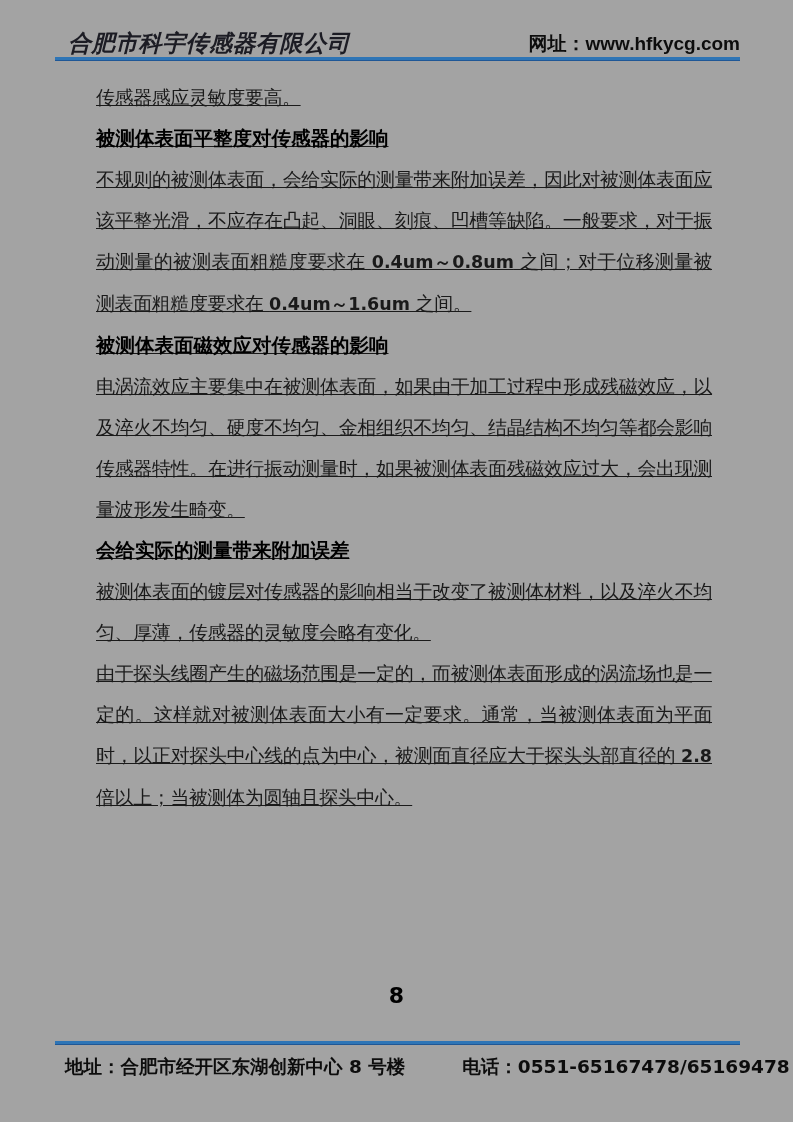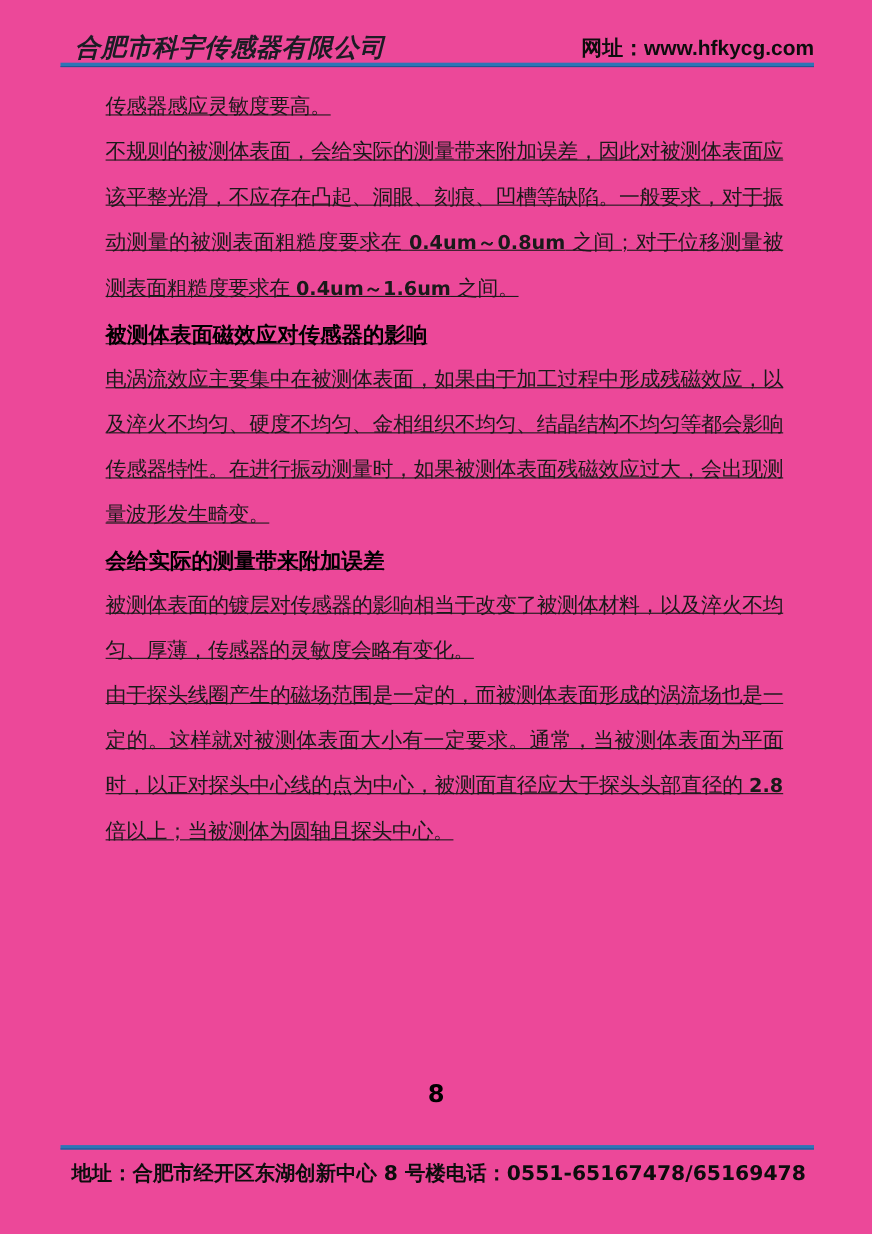--- a/index.html
+++ b/index.html
@@ -1,21 +1,21 @@
 <!DOCTYPE html>
 <html><head>
 <meta charset="utf-8">
 <style>
   * { margin: 0; padding: 0; box-sizing: border-box; }
   html, body { background: #ffffff; }
   .page {
     position: relative;
     width: 793px;
     height: 1122px;
-    background: #ec4899;
+    background: #a3a3a3;
     overflow: hidden;
     font-family: "DejaVu Serif", "Liberation Serif", serif;
     color: #1a1a1a;
   }
   
   .company {
     position: absolute;
     left: 68px;
     top: 28px;
     font-size: 23px;
@@ -86,20 +86,21 @@
     font-size: 22px;
     font-weight: bold;
     color: #000;
   }
   
   .footer {
     position: absolute;
     top: 1054px;
     left: 65px;
     display: flex;
+    gap: 57px;
     font-family: "DejaVu Sans", "Liberation Sans", sans-serif;
     font-size: 18.5px;
     font-weight: bold;
     color: #0d0d0d;
     white-space: nowrap;
     align-items: center;
   }
 </style>
 </head>
 <body>
@@ -108,20 +109,21 @@
 
   <header>
     <div class="company">合肥市科宇传感器有限公司</div>
     <div class="website">网址：www.hfkycg.com</div>
     <div class="rule top"></div>
   </header>
 
   <main class="doc-body">
     <p class="para">传感器感应灵敏度要高。</p>
 
+    <h2 class="heading">被测体表面平整度对传感器的影响</h2>
     <p class="para"><span>不规则的被测体表面，会给实际的测量带来附加误差，因此对被测体表面应该平整光滑，不应存在凸起、洞眼、刻痕、凹槽等缺陷。一般要求，对于振动测量的被测表面粗糙度要求在 </span><span class="b">0.4um～0.8um</span><span> 之间；对于位移测量被测表面粗糙度要求在 </span><span class="b">0.4um～1.6um</span><span> 之间。</span></p>
 
     <h2 class="heading">被测体表面磁效应对传感器的影响</h2>
     <p class="para"><span>电涡流效应主要集中在被测体表面，如果由于加工过程中形成残磁效应，以及淬火不均匀、硬度不均匀、金相组织不均匀、结晶结构不均匀等都会影响传感器特性。在进行振动测量时，如果被测体表面残磁效应过大，会出现测量波形发生畸变。</span></p>
 
     <h2 class="heading">会给实际的测量带来附加误差</h2>
     <p class="para"><span>被测体表面的镀层对传感器的影响相当于改变了被测体材料，以及淬火不均匀、厚薄，传感器的灵敏度会略有变化。</span></p>
 
     <p class="para"><span>由于探头线圈产生的磁场范围是一定的，而被测体表面形成的涡流场也是一定的。这样就对被测体表面大小有一定要求。通常，当被测体表面为平面时，以正对探头中心线的点为中心，被测面直径应大于探头头部直径的 </span><span class="b">2.8</span><span> 倍以上；当被测体为圆轴且探头中心。</span></p>
   </main>

